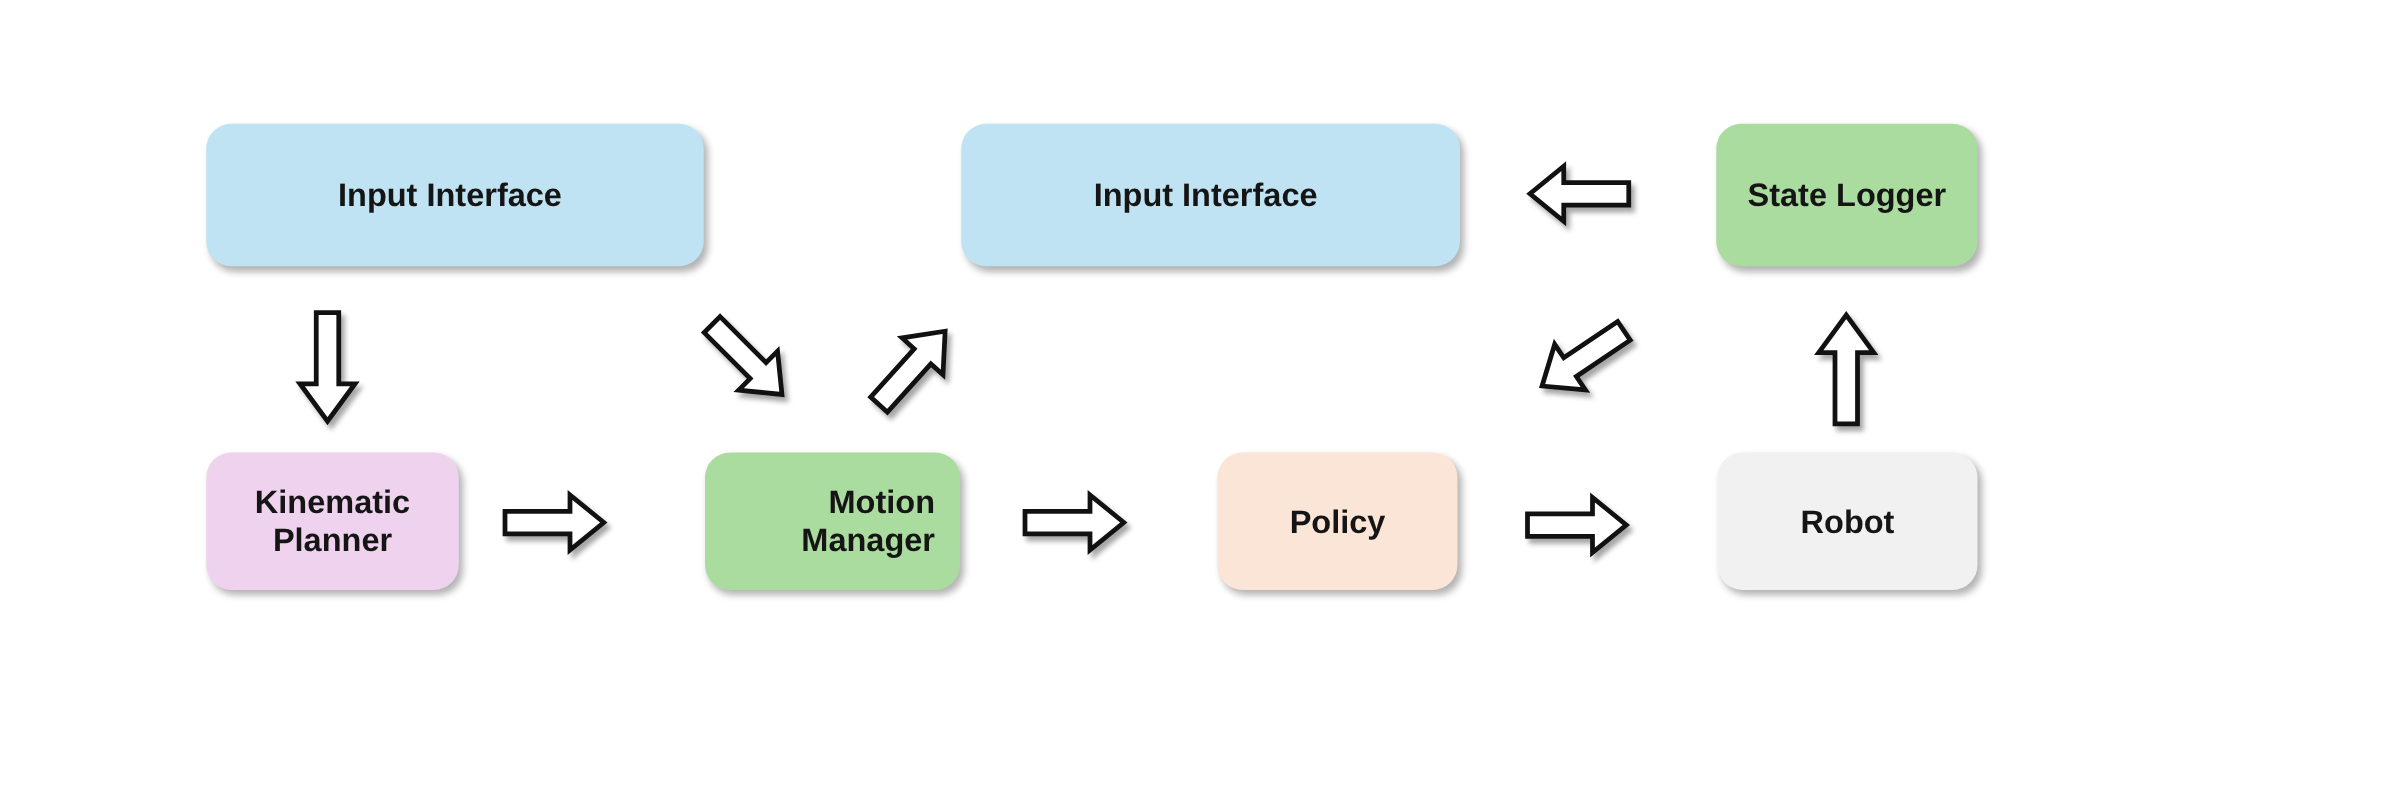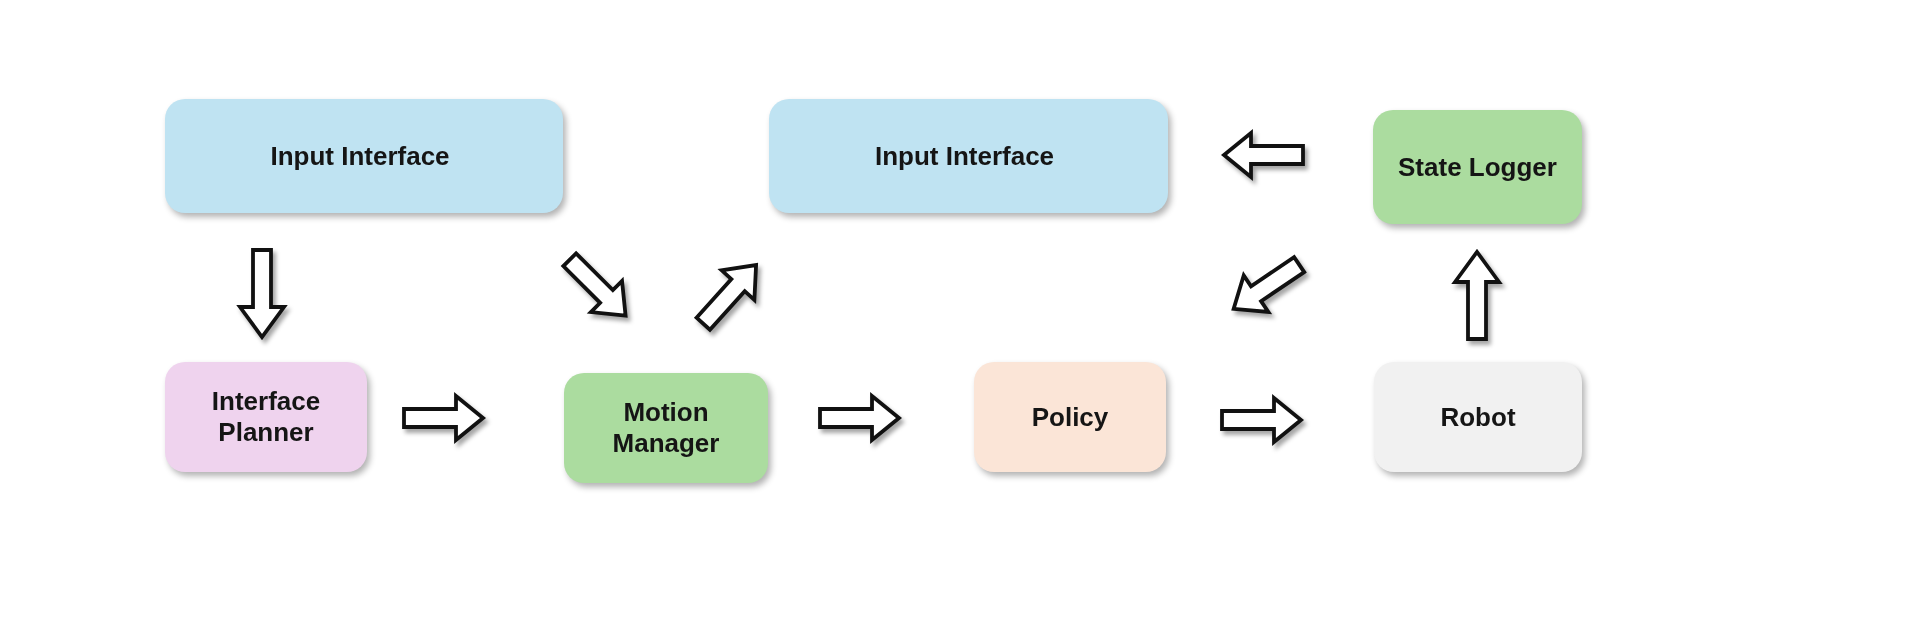--- a/index.html
+++ b/index.html
@@ -28,21 +28,21 @@
     justify-content: center;
     text-align: center;
     padding: 8px 20px;
     font-weight: 700;
     font-size: 26px;
     line-height: 1.18;
     color: var(--label-color, #151515);
     box-shadow: 3px 4px 6px rgba(0,0,0,0.30);
   }
   .fill-blue  { background: var(--node-blue,  #bfe3f2); padding-left: 12px; }
-  .fill-green { background: var(--node-green, #abdc9f); margin-top: 11px; }
+  .fill-green { background: var(--node-green, #abdc9f); }
   .fill-pink  { background: var(--node-pink,  #efd3ee); }
   .fill-peach { background: var(--node-peach, #fbe5d7); margin-left: 25px; }
   .fill-gray  { background: var(--node-gray,  #f1f1f1); }
 
   .arrow {
     position: absolute;
     filter: drop-shadow(3px 4px 2px rgba(0,0,0,0.35));
   }
   .arrow svg {
     display: block;
@@ -66,24 +66,24 @@
 
   <div class="node fill-blue" style="left:769px; top:99px; width:399px; height:114px;">
     <span>Input Interface</span>
   </div>
 
   <div class="node fill-green" style="left:1373px; top:99px; width:209px; height:114px;">
     <span>State Logger</span>
   </div>
 
   <div class="node fill-pink" style="left:165px; top:362px; width:202px; height:110px;">
-    <span>Interface Planner</span>
+    <span>Kinematic Planner</span>
   </div>
 
-  <div class="node fill-green" style="left:564px; top:362px; width:204px; height:110px;">
+  <div class="node fill-green" style="left:564px; top:362px; width:204px; height:110px;text-align:right;">
     <span>Motion Manager</span>
   </div>
 
   <div class="node fill-peach" style="left:949px; top:362px; width:192px; height:110px;">
     <span>Policy</span>
   </div>
 
   <div class="node fill-gray" style="left:1374px; top:362px; width:208px; height:110px;">
     <span>Robot</span>
   </div>

